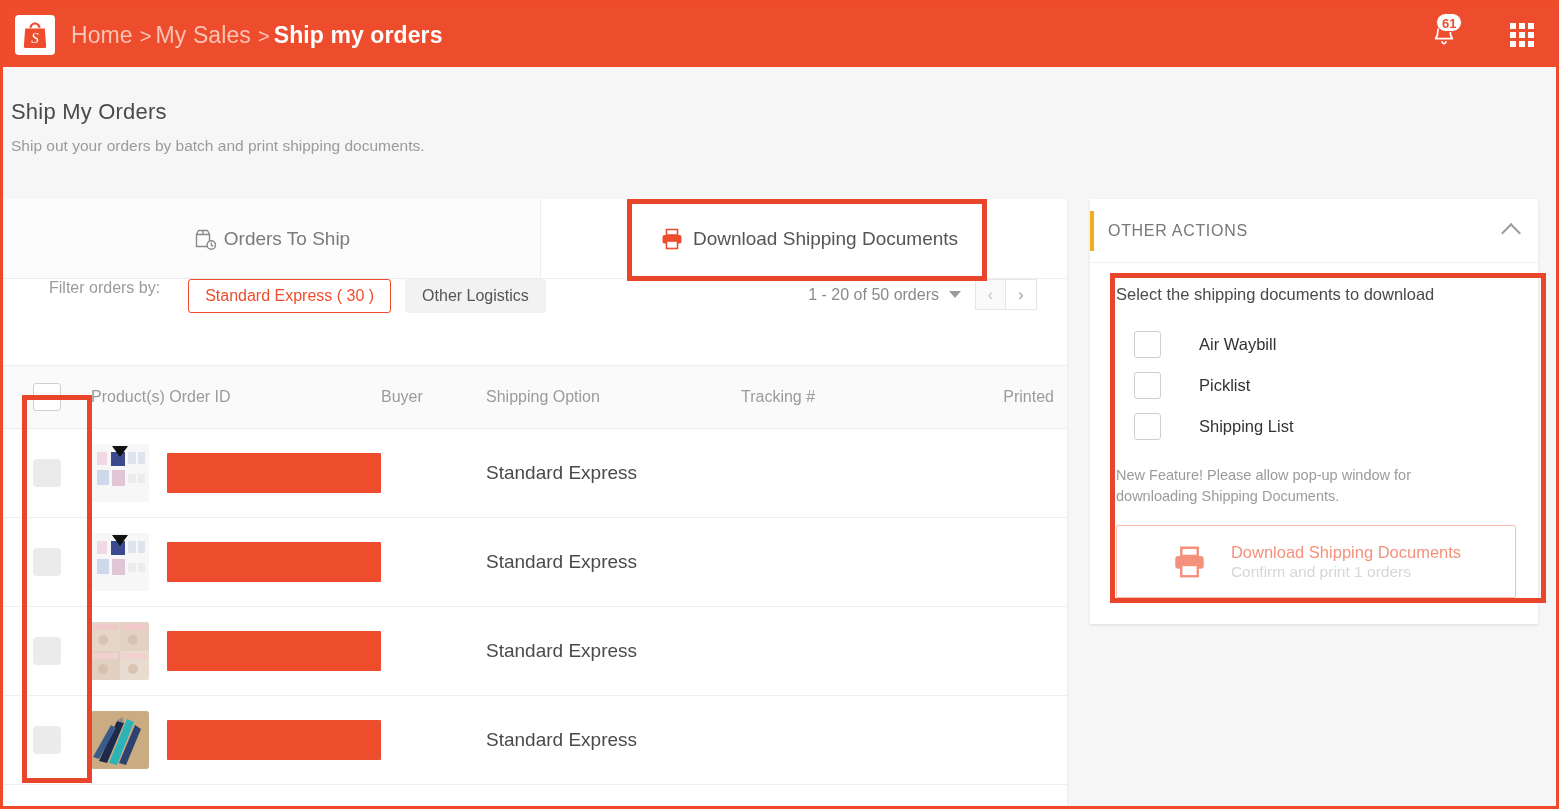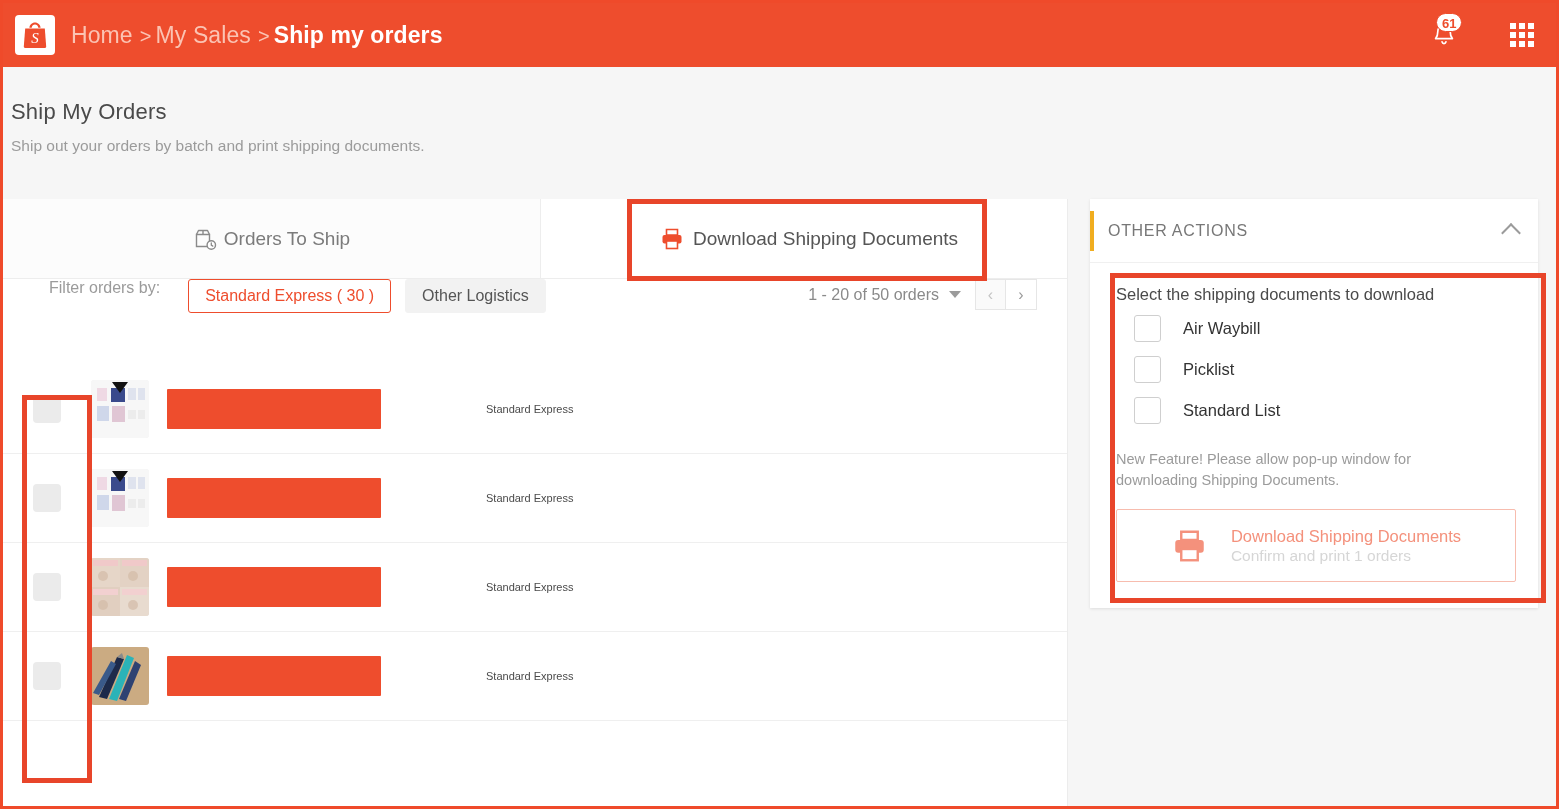--- a/index.html
+++ b/index.html
@@ -265,21 +265,21 @@
     background: #f3f3f3;
   }
   .thumb svg { display: block; }
 
   .redact {
     height: 40px;
     width: 284px;
     background: #ee4d2d;
     border-radius: 1px;
   }
-  .ship-text { font-size: 11px; color: #4a4a4a; }
+  .ship-text { font-size: 19px; color: #4a4a4a; }
 
   
   .right-col {
     width: 488px;
     flex: 0 0 488px;
     padding: 0 0 0 22px;
     background: #f6f6f6;
   }
   .card {
     width: 448px;
@@ -313,26 +313,26 @@
     border-left: 2px solid #9b9b9b;
     border-top: 2px solid #9b9b9b;
     transform: rotate(45deg);
     margin-top: 5px;
     cursor: pointer;
   }
   .card-body { padding: 22px 22px 26px 26px; }
   .sel-label {
     font-size: 16.5px;
     color: #4a4a4a;
-    margin-bottom: 4px;
+    margin-bottom: 20px;
   }
   .opt-row {
     display: flex;
     align-items: center;
-    gap: 22px;
+    gap: 38px;
     height: 41px;
     padding-left: 18px;
     cursor: pointer;
   }
   .opt-box {
     width: 27px; height: 27px;
     border: 1.5px solid #cfcfcf;
     border-radius: 3px;
     background: #ffffff;
     flex: 0 0 27px;
@@ -464,20 +464,30 @@
             <span class="caret-down"></span>
           </span>
           <span class="pager-btns">
             <span class="pager-btn">‹</span>
             <span class="pager-btn enabled">›</span>
           </span>
         </div>
       </div>
 
       <div class="tbl">
+        <div class="tbl-head">
+          <span class="c-check">
+            <span class="cbox"></span>
+          </span>
+          <span class="c-prod hd-prod">Product(s) Order ID</span>
+          <span class="c-buyer">Buyer</span>
+          <span class="c-ship">Shipping Option</span>
+          <span class="c-track">Tracking #</span>
+          <span class="c-print">Printed</span>
+        </div>
 
         <div class="tbl-row">
           <span class="c-check">
             <span class="cbox cbox-disabled"></span>
           </span>
           <span class="c-prod">
             <span class="thumb">
               <svg width="58" height="58" viewBox="0 0 58 58" aria-hidden="true">
                 <rect width="58" height="58" fill="#f7f7f7"></rect>
                 <rect x="6" y="8" width="10" height="13" fill="#efd9e4"></rect>
@@ -596,21 +606,21 @@
           <div class="opt-row">
             <span class="opt-box"></span>
             <span class="opt-text">Air Waybill</span>
           </div>
           <div class="opt-row">
             <span class="opt-box"></span>
             <span class="opt-text">Picklist</span>
           </div>
           <div class="opt-row">
             <span class="opt-box"></span>
-            <span class="opt-text">Standard List</span>
+            <span class="opt-text">Shipping List</span>
           </div>
 
           <div class="note">New Feature! Please allow pop-up window for downloading Shipping Documents.</div>
 
           <div class="dl-btn">
             <svg width="40" height="36" viewBox="0 0 26 24" aria-hidden="true">
               <path d="M6.5 2.5h11v5.5h-11z" fill="#ffffff" stroke="#f4917c" stroke-width="1.6"></path>
               <rect x="2.5" y="8" width="19" height="8.5" rx="2" fill="#f4917c"></rect>
               <rect x="6.5" y="14" width="11" height="7.5" fill="#ffffff" stroke="#f4917c" stroke-width="1.6"></rect>
             </svg>

